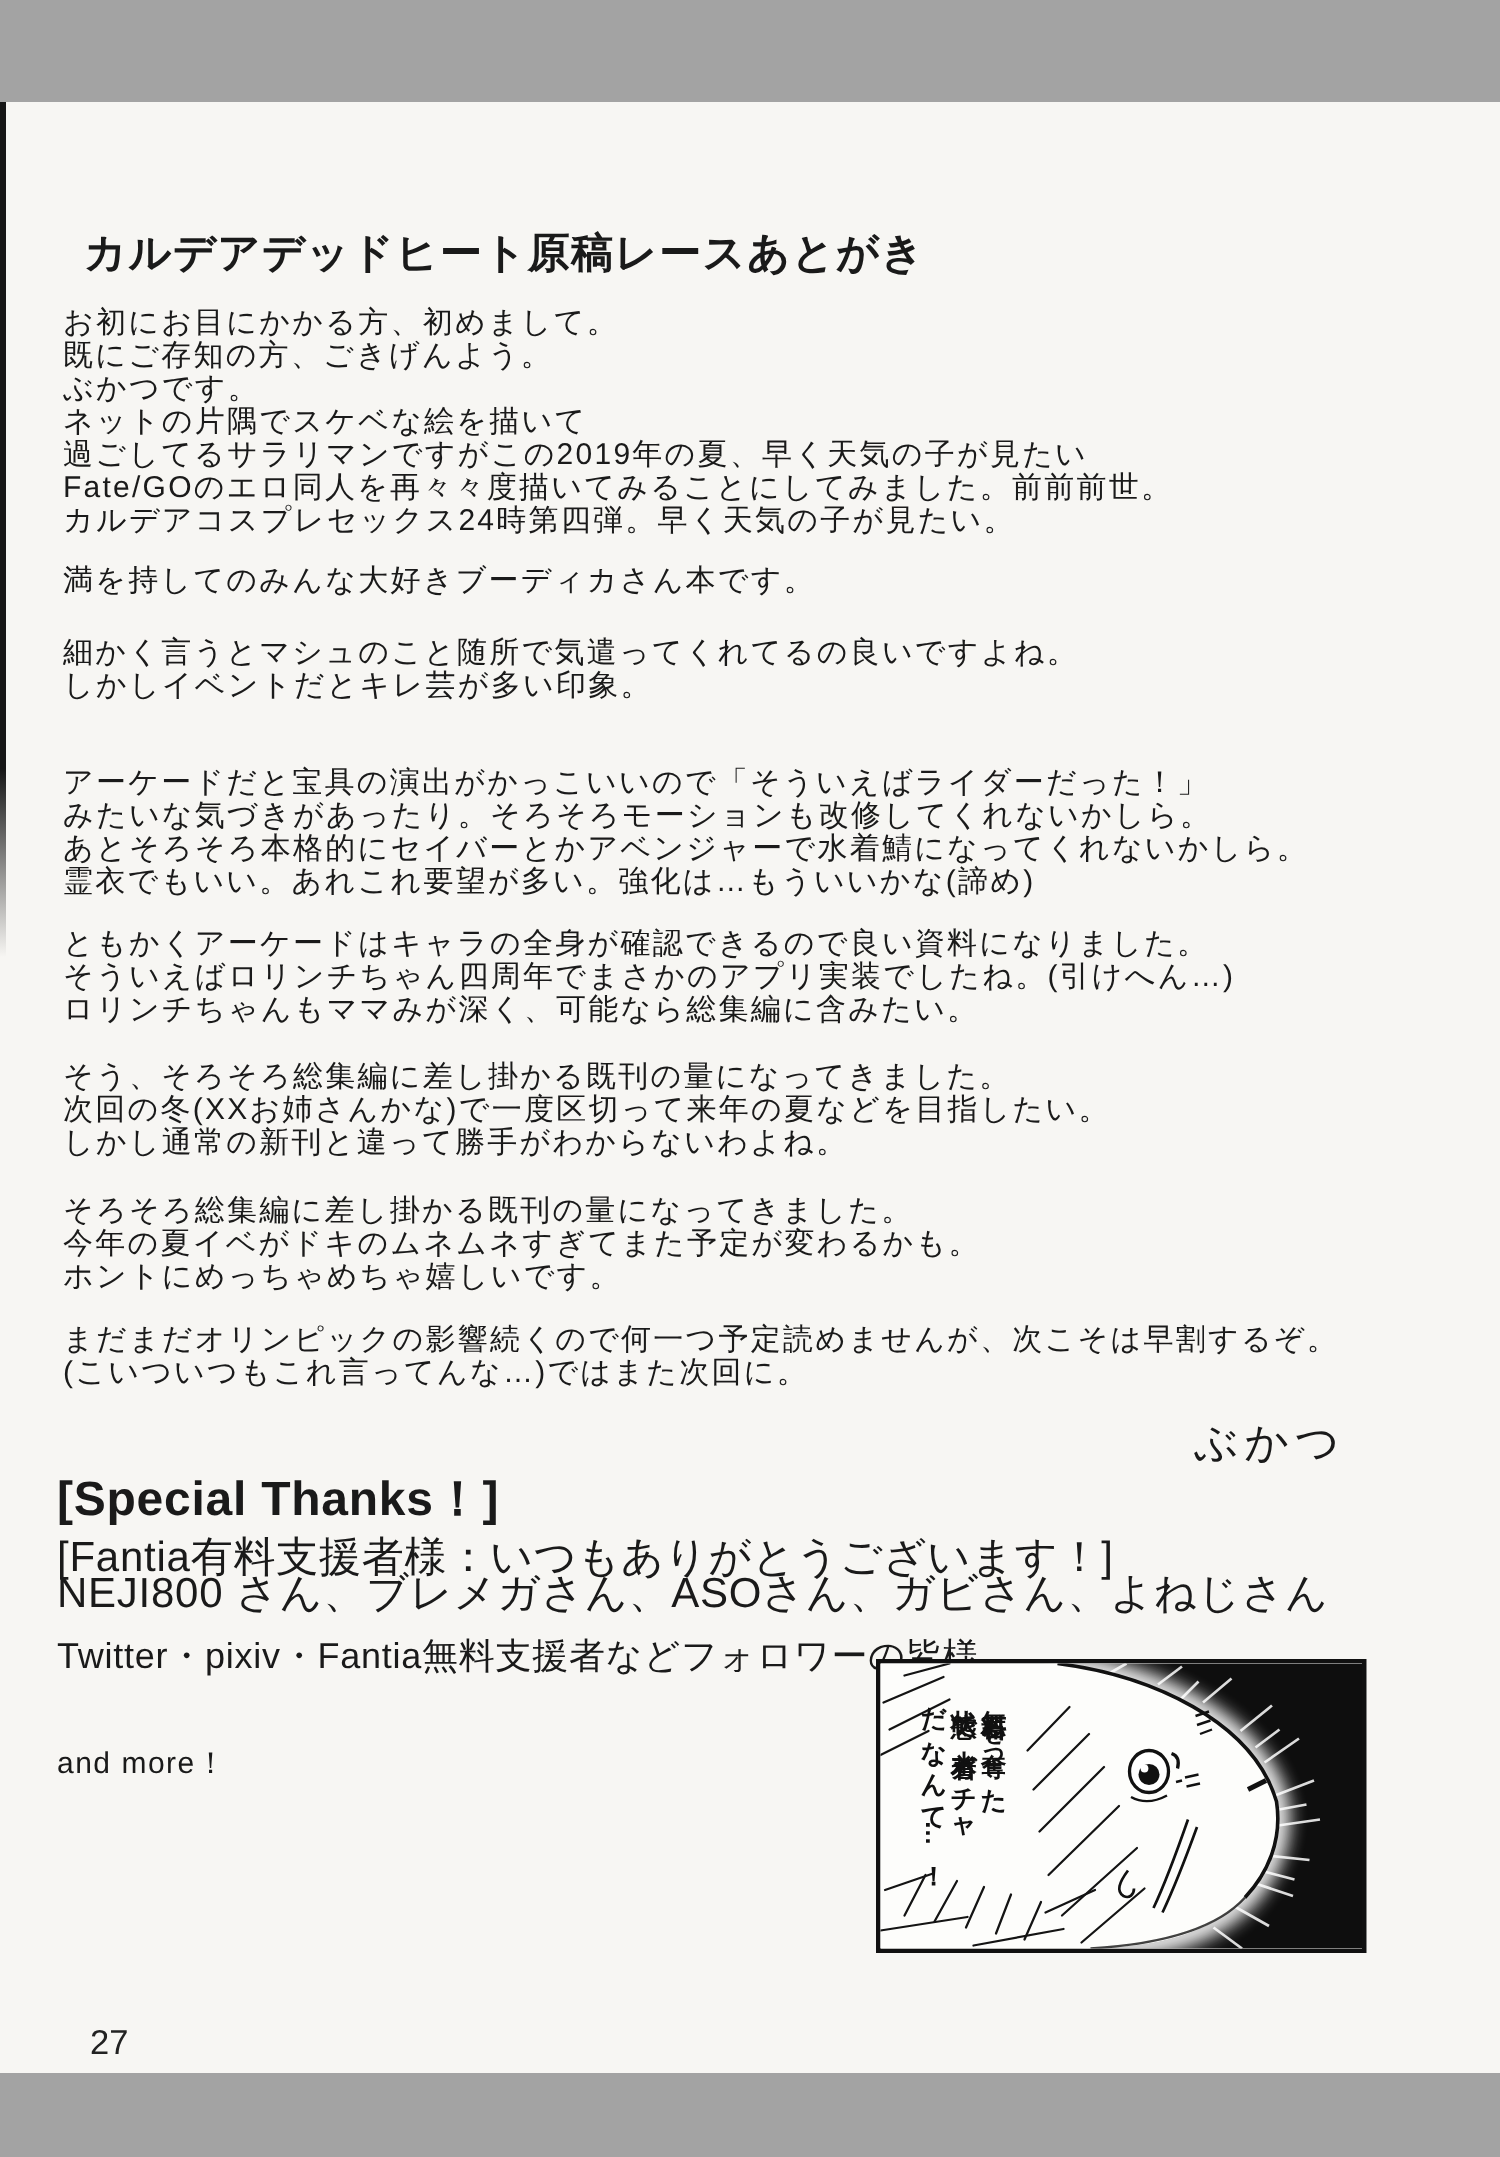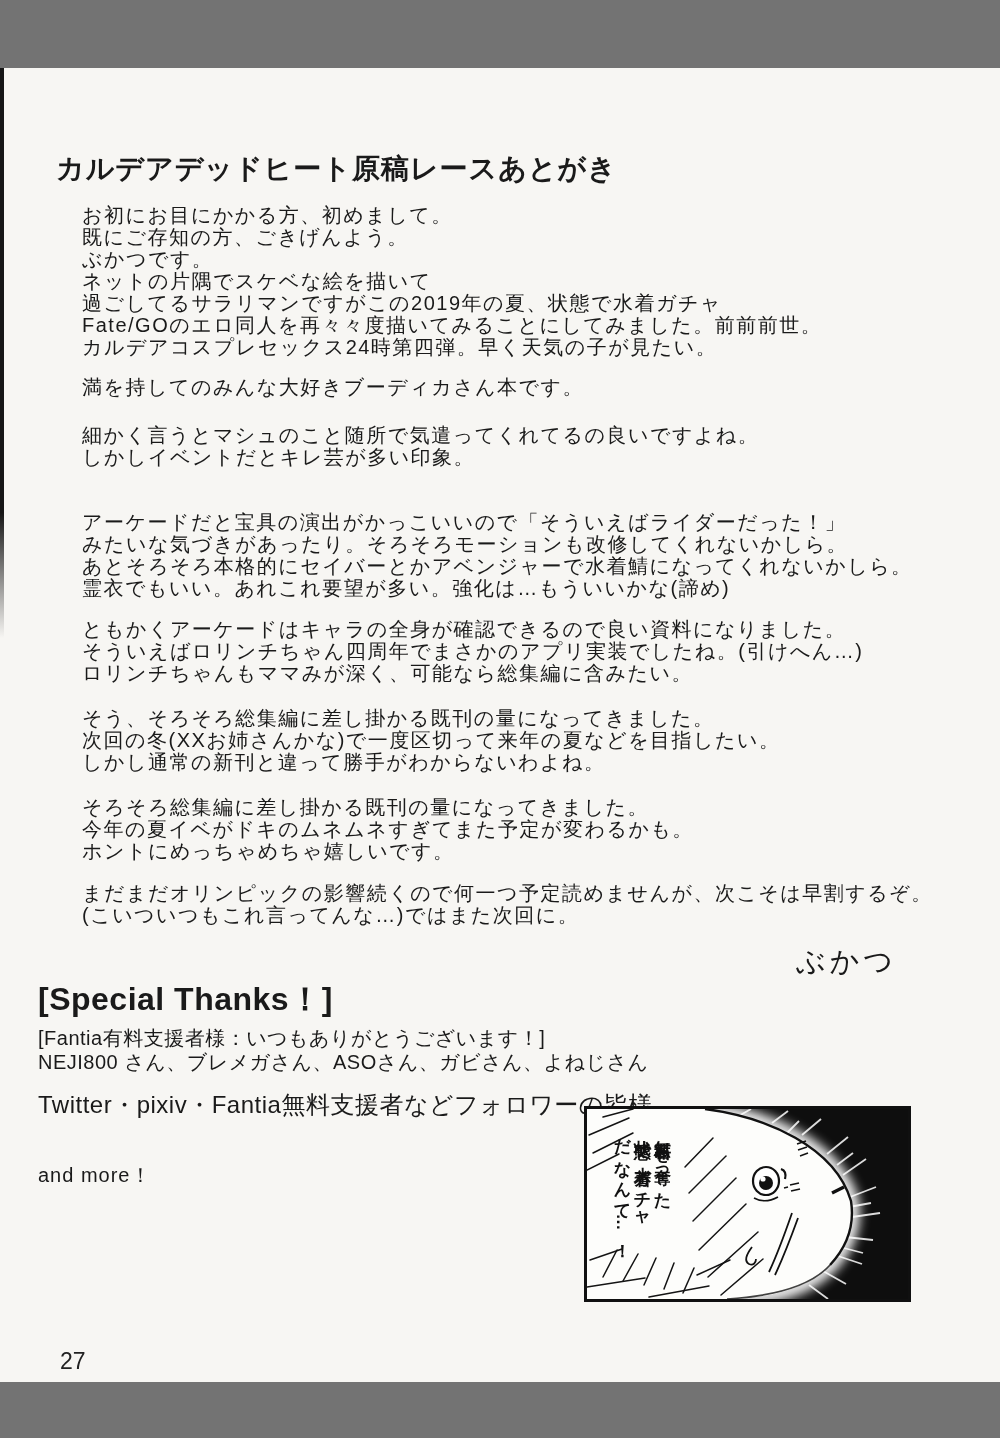--- a/index.html
+++ b/index.html
@@ -1,27 +1,27 @@
 <!DOCTYPE html>
 <html><head>
 <meta charset="utf-8">
 <style>
   html,body{margin:0;padding:0;background:#222;}
-  .scan{position:relative;width:1000px;height:1438px;background:#737373;overflow:hidden;
+  .scan{position:relative;width:1000px;height:1438px;background:#a3a3a3;overflow:hidden;
         font-family:"Liberation Sans","DejaVu Sans",sans-serif;color:#1a1a1a;}
   .paper{position:absolute;left:0;top:68px;width:1000px;height:1314px;background:#f7f6f3;}
   .left-edge{position:absolute;left:0;top:68px;width:4px;height:570px;
              background:linear-gradient(#161616 78%,rgba(22,22,22,0));}
   .title{position:absolute;left:56px;top:150px;font-size:28px;font-weight:bold;letter-spacing:1px;white-space:nowrap;}
   .para{position:absolute;left:42px;font-size:20px;letter-spacing:1.5px;line-height:22px;white-space:nowrap;}
-  .para .line{height:22px;margin-left:40px;}
+  .para .line{height:22px;}
   .signature{position:absolute;left:796px;top:942px;font-size:29px;letter-spacing:4px;
              font-family:"Liberation Serif","DejaVu Serif",serif;font-weight:500;text-align:right;}
   .thanks-heading{position:absolute;left:38px;top:978px;font-size:32px;font-weight:600;letter-spacing:0.5px;}
-  .fantia{position:absolute;left:38px;top:1026px;font-size:20px;letter-spacing:0.5px;line-height:24px;white-space:nowrap;}
+  .fantia{position:absolute;left:38px;top:1026px;font-size:28px;letter-spacing:0.5px;line-height:24px;white-space:nowrap;}
   .followers{position:absolute;left:38px;top:1092px;font-size:24px;letter-spacing:0.5px;line-height:25px;white-space:nowrap;}
   .and-more{position:absolute;left:38px;top:1162px;font-size:20px;letter-spacing:1px;}
   .page-number{position:absolute;left:60px;top:1348px;font-size:23px;color:#222;}
   .panel{position:absolute;left:584px;top:1106px;width:327px;height:196px;background:#fff;
          border:3px solid #101010;box-sizing:border-box;}
   .panel svg{display:block;width:100%;height:100%;}
   .speech{position:absolute;left:612px;top:1126px;height:164px;
           writing-mode:vertical-rl;text-orientation:mixed;
           font-size:17px;font-weight:bold;letter-spacing:2.5px;line-height:20px;
           color:#111;white-space:nowrap;}
@@ -33,21 +33,21 @@
   <div class="paper"></div>
   <div class="left-edge"></div>
 
   <div class="title">カルデアデッドヒート原稿レースあとがき</div>
 
   <div class="para" style="top:204px">
     <div class="line">お初にお目にかかる方、初めまして。</div>
     <div class="line">既にご存知の方、ごきげんよう。</div>
     <div class="line">ぶかつです。</div>
     <div class="line">ネットの片隅でスケベな絵を描いて</div>
-    <div class="line">過ごしてるサラリマンですがこの2019年の夏、状態で水着ガチャ</div>
+    <div class="line">過ごしてるサラリマンですがこの2019年の夏、早く天気の子が見たい</div>
     <div class="line">Fate/GOのエロ同人を再々々度描いてみることにしてみました。前前前世。</div>
     <div class="line">カルデアコスプレセックス24時第四弾。早く天気の子が見たい。</div>
   </div>
 
   <div class="para" style="top:376px">
     <div class="line">満を持してのみんな大好きブーディカさん本です。</div>
   </div>
 
   <div class="para" style="top:424px">
     <div class="line">細かく言うとマシュのこと随所で気遣ってくれてるの良いですよね。</div>

